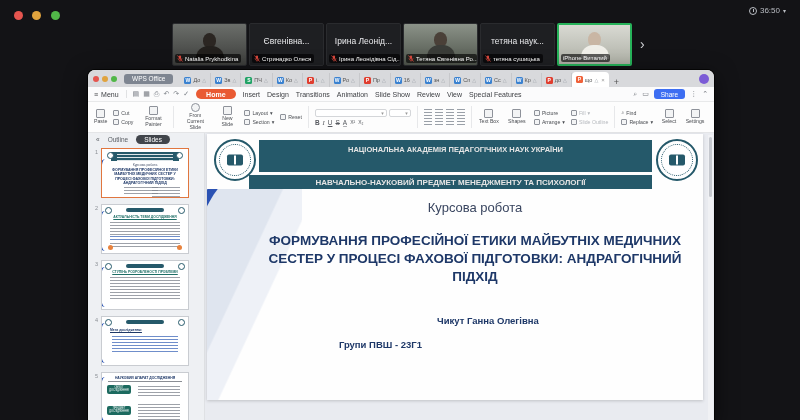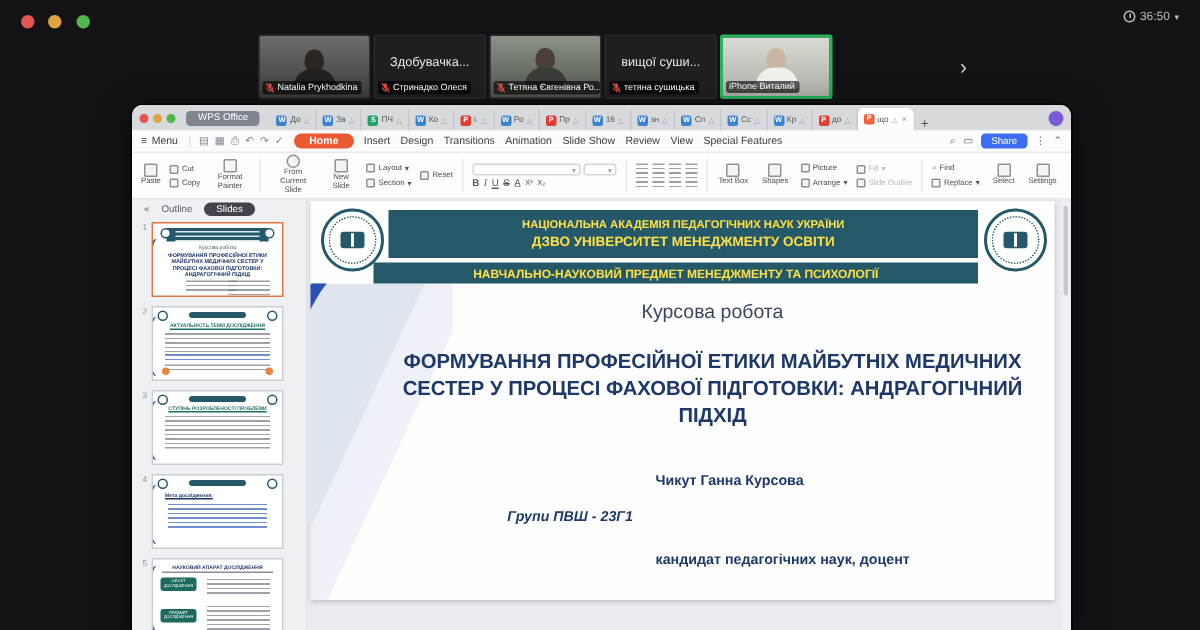--- a/index.html
+++ b/index.html
@@ -90,21 +90,21 @@
   .mini-pillhdr { position:absolute; left:24px; right:24px; top:3px; height:4px; background:#25596a; border-radius:2px; }
   .odot { position:absolute; width:5px; height:5px; border-radius:50%; background:#e8833e; bottom:3px; }
   .gpill { position:absolute; left:5px; width:24px; height:9px; background:#1c6a5f; border-radius:2px; color:#fff; font-size:2.6px; display:flex; align-items:center; justify-content:center; text-align:center; line-height:1.1; }
 
   .canvas { flex:1; background:#e9ebf0; position:relative; }
   .slide { position:absolute; left:2px; top:1px; width:496px; height:266px; background:#fefefe; box-shadow:0 1px 3px rgba(0,0,0,.18); overflow:hidden; }
   .deco { position:absolute; left:0; top:55px; width:95px; bottom:0; overflow:hidden; }
   .deco .poly { position:absolute; left:0; top:0; width:95px; height:220px; background:linear-gradient(115deg,#dfe5ef 38%, #eef1f7 39% 55%, #fefefe 56%); }
   .deco .arc2 { position:absolute; left:-58px; top:-10px; width:150px; height:330px; border-radius:50%; border-left:9px solid #93aad8; transform:rotate(4deg); }
   .deco .arc { position:absolute; left:-52px; top:-14px; width:148px; height:330px; border-radius:50%; border-left:22px solid #2b52b3; transform:rotate(4deg); }
-  .hdr-band { position:absolute; background:#25596a; color:#fde047; text-align:center; font-weight:bold; }
+  .hdr-band { position:absolute; background:#25596a; color:#e5e5e5; text-align:center; font-weight:bold; }
   .logo { position:absolute; width:42px; height:42px; border-radius:50%; background:#fff; border:2px solid #25596a; }
   .logo .ring { position:absolute; inset:3px; border:1px dotted #25596a; border-radius:50%; }
   .logo .book { position:absolute; left:50%; top:50%; transform:translate(-50%,-50%); width:16px; height:11px; background:#25596a; border-radius:2px; }
   .logo .book:after { content:""; position:absolute; left:7px; top:1px; width:2px; height:9px; background:#fff; }
   .course { position:absolute; left:60px; right:20px; text-align:center; color:#3a4660; font-size:13px; }
   .stitle { position:absolute; left:55px; right:15px; text-align:center; color:#1e3868; font-weight:bold; font-size:13.5px; line-height:18px; }
   .cred { color:#1e3868; font-weight:bold; font-size:9.5px; line-height:1; }
   .scroll { position:absolute; right:1px; top:2px; width:5px; bottom:0; background:#f0f1f4; }
   .scroll .sthumb { position:absolute; left:1px; top:2px; width:3px; height:60px; border-radius:2px; background:#c5c8ce; }
 </style>
@@ -134,49 +134,60 @@
       <svg class="micred" width="6" height="7" viewBox="0 0 6 7">
           <rect x="2" y="0.5" width="2" height="3.5" rx="1" fill="#e04a3f"></rect>
           <path d="M1 3.2a2 2 0 0 0 4 0M3 5.2v1.3" stroke="#e04a3f" stroke-width="0.7" fill="none"></path>
           <line x1="0.5" y1="0.5" x2="5.5" y2="6.5" stroke="#e04a3f" stroke-width="0.8"></line>
         </svg>
       <span>Natalia Prykhodkina</span>
     </div>
   </div>
 
   <div class="tile">
-    <div class="big">Здобувачка...</div>
+    <div class="big">Євгенівна...</div>
     <div class="name">
       <svg class="micred" width="6" height="7" viewBox="0 0 6 7">
           <rect x="2" y="0.5" width="2" height="3.5" rx="1" fill="#e04a3f"></rect>
           <path d="M1 3.2a2 2 0 0 0 4 0M3 5.2v1.3" stroke="#e04a3f" stroke-width="0.7" fill="none"></path>
           <line x1="0.5" y1="0.5" x2="5.5" y2="6.5" stroke="#e04a3f" stroke-width="0.8"></line>
         </svg>
       <span>Стринадко Олеся</span>
     </div>
   </div>
 
+  <div class="tile">
+    <div class="big">Ірина Леонід...</div>
+    <div class="name">
+      <svg class="micred" width="6" height="7" viewBox="0 0 6 7">
+          <rect x="2" y="0.5" width="2" height="3.5" rx="1" fill="#e04a3f"></rect>
+          <path d="M1 3.2a2 2 0 0 0 4 0M3 5.2v1.3" stroke="#e04a3f" stroke-width="0.7" fill="none"></path>
+          <line x1="0.5" y1="0.5" x2="5.5" y2="6.5" stroke="#e04a3f" stroke-width="0.8"></line>
+        </svg>
+      <span>Ірина Леонідівна Сід...</span>
+    </div>
+  </div>
 
   <div class="tile cam4">
     <div class="person mid" style="top:8px;">
         <div class="head"></div>
         <div class="body"></div>
       </div>
     <div class="name">
       <svg class="micred" width="6" height="7" viewBox="0 0 6 7">
           <rect x="2" y="0.5" width="2" height="3.5" rx="1" fill="#e04a3f"></rect>
           <path d="M1 3.2a2 2 0 0 0 4 0M3 5.2v1.3" stroke="#e04a3f" stroke-width="0.7" fill="none"></path>
           <line x1="0.5" y1="0.5" x2="5.5" y2="6.5" stroke="#e04a3f" stroke-width="0.8"></line>
         </svg>
       <span>Тетяна Євгенівна Ро...</span>
     </div>
   </div>
 
   <div class="tile">
-    <div class="big">вищої суши...</div>
+    <div class="big">тетяна наук...</div>
     <div class="name">
       <svg class="micred" width="6" height="7" viewBox="0 0 6 7">
           <rect x="2" y="0.5" width="2" height="3.5" rx="1" fill="#e04a3f"></rect>
           <path d="M1 3.2a2 2 0 0 0 4 0M3 5.2v1.3" stroke="#e04a3f" stroke-width="0.7" fill="none"></path>
           <line x1="0.5" y1="0.5" x2="5.5" y2="6.5" stroke="#e04a3f" stroke-width="0.8"></line>
         </svg>
       <span>тетяна сушицька</span>
     </div>
   </div>
 
@@ -512,30 +523,28 @@
         <div class="logo" style="left:7px; top:5px;">
             <span class="ring"></span>
             <span class="book"></span>
           </div>
         <div class="logo" style="right:5px; top:5px;">
             <span class="ring"></span>
             <span class="book"></span>
           </div>
         <div class="hdr-band" style="left:52px; right:51px; top:6px; height:32px; padding-top:5px;">
           <div style="font-size:7.5px;">НАЦІОНАЛЬНА АКАДЕМІЯ ПЕДАГОГІЧНИХ НАУК УКРАЇНИ</div>
-          <div style="font-size:9px; margin-top:2px;">ДЗВО УНІВЕРСИТЕТ МЕНЕДЖМЕНТУ ОСВІТИ</div>
         </div>
         <div class="hdr-band" style="left:42px; right:51px; top:41px; height:14px; font-size:8px; padding-top:3px;">НАВЧАЛЬНО-НАУКОВИЙ ПРЕДМЕТ МЕНЕДЖМЕНТУ ТА ПСИХОЛОГІЇ</div>
 
         <div class="course" style="top:66px;">Курсова робота</div>
         <div class="stitle" style="top:98px;">ФОРМУВАННЯ ПРОФЕСІЙНОЇ ЕТИКИ МАЙБУТНІХ МЕДИЧНИХ СЕСТЕР У ПРОЦЕСІ ФАХОВОЇ ПІДГОТОВКИ: АНДРАГОГІЧНИЙ ПІДХІД</div>
 
-        <div class="cred abs" style="left:55px; width:160px; top:206px; text-align:right;font-style:italic;">Групи ПВШ - 23Г1</div>
-        <div class="cred abs" style="left:230px; top:182px;">Чикут Ганна Курсова</div>
-        <div class="cred abs" style="left:230px; top:235px;">кандидат педагогічних наук, доцент</div>
+        <div class="cred abs" style="left:55px; width:160px; top:206px; text-align:right;">Групи ПВШ - 23Г1</div>
+        <div class="cred abs" style="left:230px; top:182px;">Чикут Ганна Олегівна</div>
       </div>
 
       <div class="scroll">
           <div class="sthumb"></div>
         </div>
     </div>
   </div>
 </div>
 
 </body></html>

